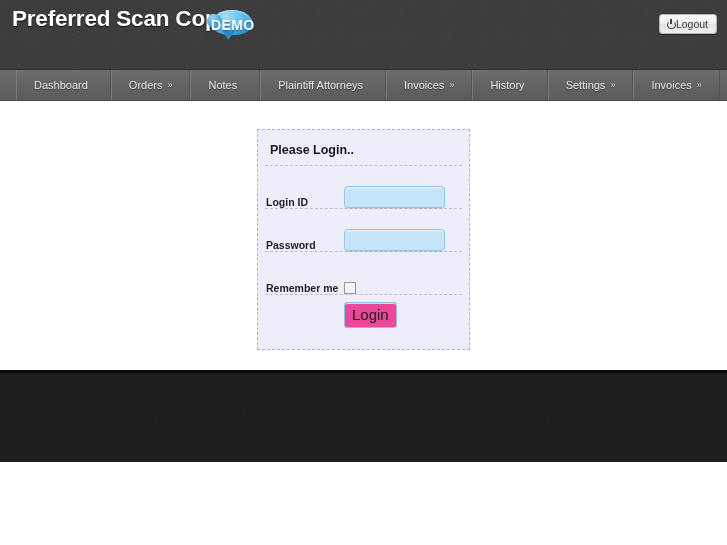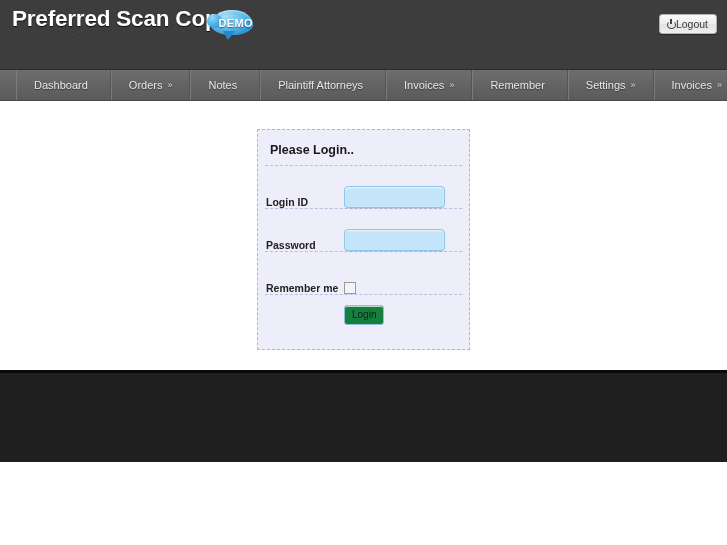--- a/index.html
+++ b/index.html
@@ -76,22 +76,22 @@
     left: 12px; top: 21px;
     width: 0; height: 0;
     border-left: 5px solid transparent;
     border-right: 7px solid transparent;
     border-top: 9px solid #2489cd;
   }
   #demo-badge .demo-text {
     position: absolute;
     left: 0; top: 7px;
     width: 42px;
-    text-align: right;
-    font-size: 11px;
+    text-align: center;
+    font-size: 14px;
     font-weight: bold;
     color: #ffffff;
     letter-spacing: .4px;
     text-shadow: 0 1px 1px rgba(0,40,80,.6);
     z-index: 3;
   }
 
   
   #logout-btn {
     position: absolute;
@@ -220,24 +220,24 @@
     display: inline-block;
   }
   .btn-row {
     display: flex;
     min-height: 40px;
     align-items: center;
     padding: 0 7px 0 8px;
   }
   .btn-spacer { width: 78px; }
   #login-btn {
-    background: #15803d;
+    background: #ec4899;
     border: 1px solid #8cc0e6;
     border-radius: 3px;
-    font-size: 10px;
+    font-size: 15px;
     color: #1a1a1a;
     padding: 3px 7px 4px 7px;
     cursor: pointer;
     font-family: "Liberation Sans", sans-serif;
     box-shadow: inset 0 1px 0 rgba(255,255,255,.7);
   }
 
   
   #footer-rule {
     position: absolute;
@@ -299,21 +299,21 @@
   </div>
   <div class="nav-item">
     <span>Plaintiff Attorneys</span>
     <span class="caret"></span>
   </div>
   <div class="nav-item">
     <span>Invoices</span>
     <span class="caret">»</span>
   </div>
   <div class="nav-item">
-    <span>Remember</span>
+    <span>History</span>
     <span class="caret"></span>
   </div>
   <div class="nav-item">
     <span>Settings</span>
     <span class="caret">»</span>
   </div>
   <div class="nav-item">
     <span>Invoices</span>
     <span class="caret">»</span>
   </div>

